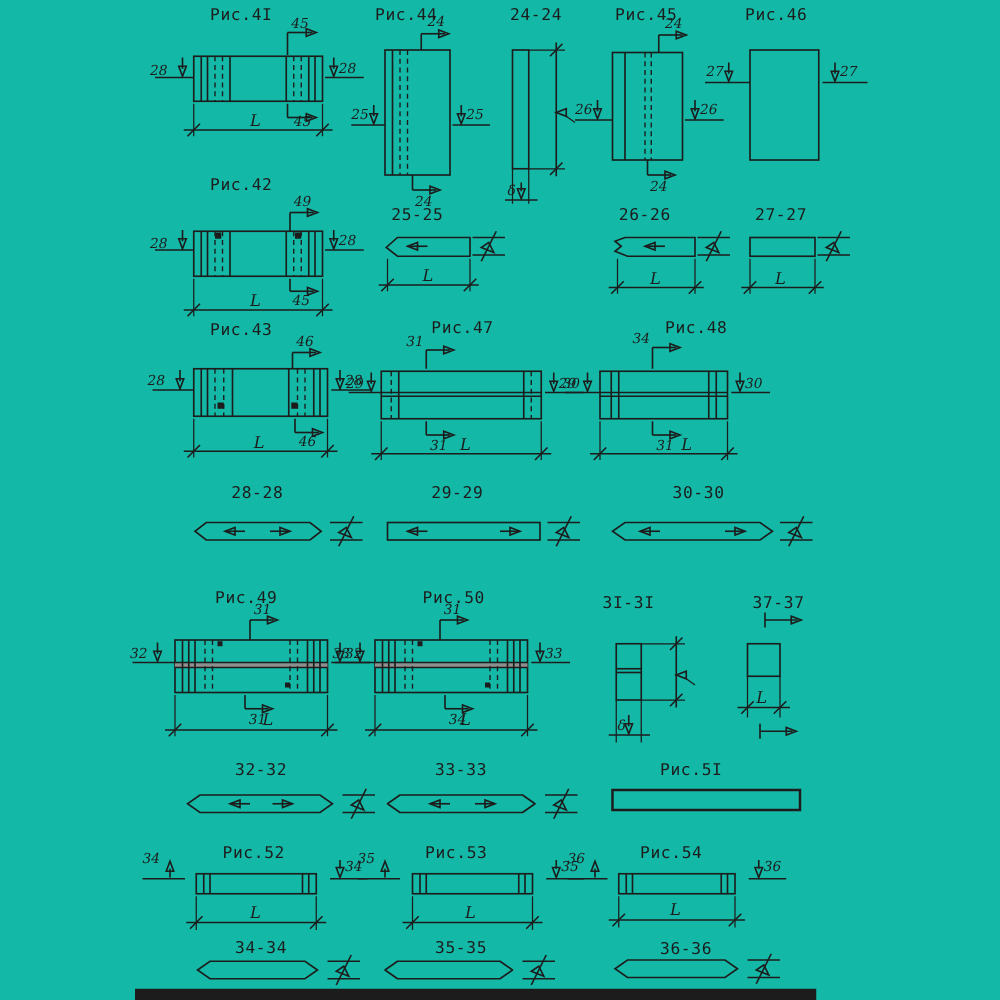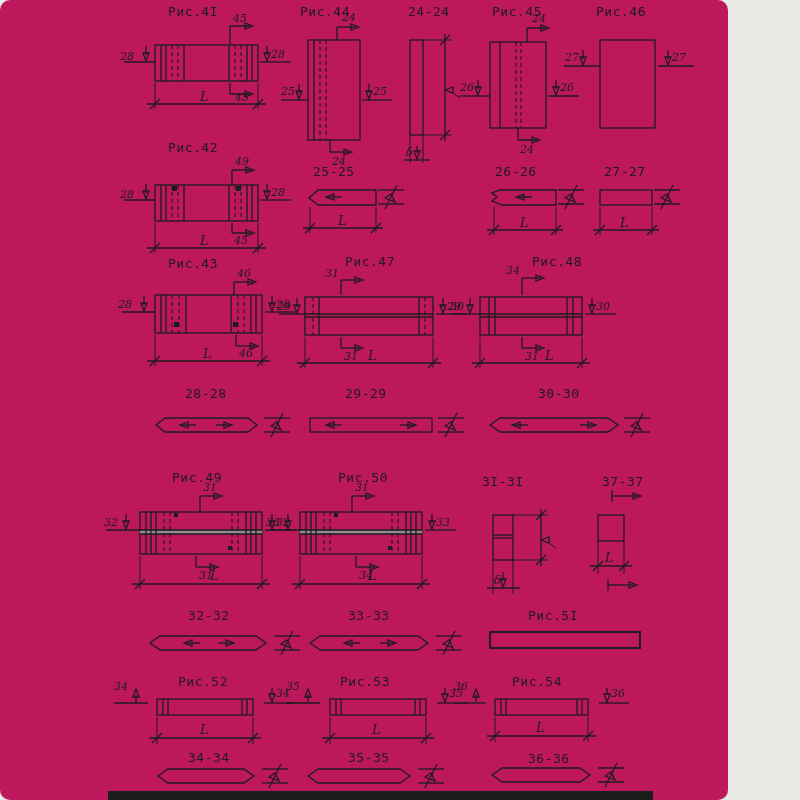--- a/index.html
+++ b/index.html
@@ -1,17 +1,17 @@
 <!DOCTYPE html>
 <html><head>
 <meta charset="utf-8">
 <style>
   html,body{margin:0;padding:0;}
   body{background:#e8e8e4;font-family:"DejaVu Sans Mono", monospace;}
-  #sheet{position:relative;width:728px;height:800px;background:#be185d;overflow:hidden;border-radius:10px;}
+  #sheet{position:relative;width:800px;height:800px;background:#14b8a6;overflow:hidden;}
   svg{position:absolute;left:0;top:0;}
   svg line, svg rect, svg polygon, svg polyline, svg path{stroke:#1c1c1c;stroke-width:1.3;fill:none;}
   svg .dash{stroke-dasharray:4 3;stroke-width:1.1;}
   svg .thin{stroke-width:1;}
   svg .bold{stroke-width:2;}
   svg .fillblk{fill:#1c1c1c;stroke:none;}
   svg .band{fill:#8f8f8f;stroke:none;}
   svg text{stroke:none;fill:#1c1c1c;}
   svg .t{font:13px "DejaVu Sans Mono", monospace;letter-spacing:0.5px;}
   svg .d{font:italic 11px "DejaVu Serif", serif;}

